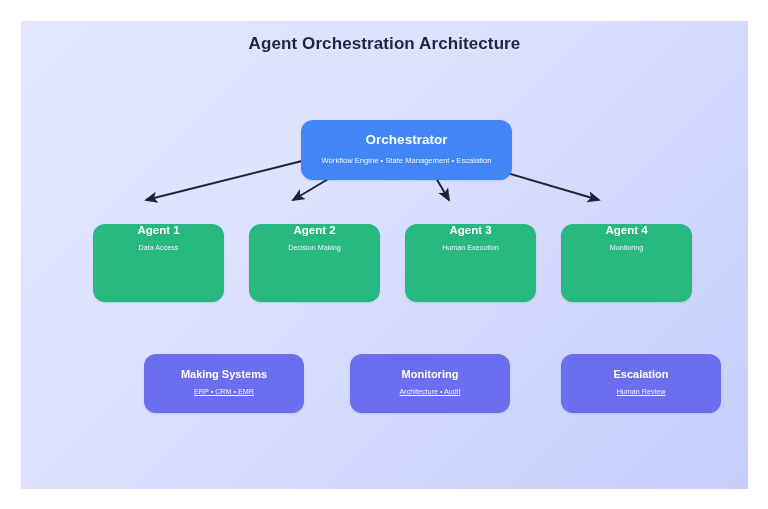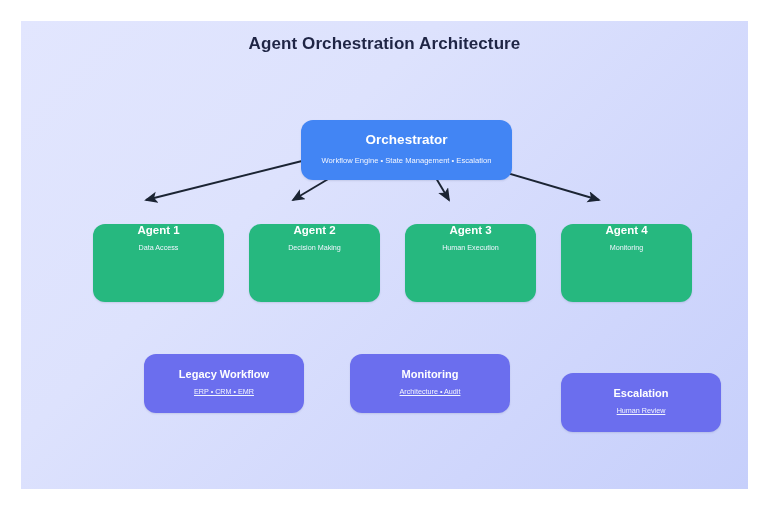--- a/index.html
+++ b/index.html
@@ -111,21 +111,21 @@
     font-size: 11px;
     padding-top: 14px;
   }
   .support-node .node-sub {
     font-size: 7.2px;
     padding-top: 7px;
     text-decoration: underline;
   }
   #node-legacy-systems { left: 123px; }
   #node-monitoring { left: 329px; }
-  #node-escalation { left: 540px; margin-top: 19px; }
+  #node-escalation { left: 540px; }
 
   #connectors {
     position: absolute;
     left: 0;
     top: 0;
     width: 727px;
     height: 468px;
     pointer-events: none;
   }
 </style>
@@ -170,21 +170,21 @@
       <div class="node-title">Agent 3</div>
       <div class="node-sub">Human Execution</div>
     </div>
 
     <div class="node agent-node" id="node-agent-4">
       <div class="node-title">Agent 4</div>
       <div class="node-sub">Monitoring</div>
     </div>
 
     <div class="node support-node" id="node-legacy-systems">
-      <div class="node-title">Legacy Workflow</div>
+      <div class="node-title">Making Systems</div>
       <div class="node-sub">ERP • CRM • EMR</div>
     </div>
 
     <div class="node support-node" id="node-monitoring">
       <div class="node-title">Monitoring</div>
       <div class="node-sub">Architecture • Audit</div>
     </div>
 
     <div class="node support-node" id="node-escalation">
       <div class="node-title">Escalation</div>

